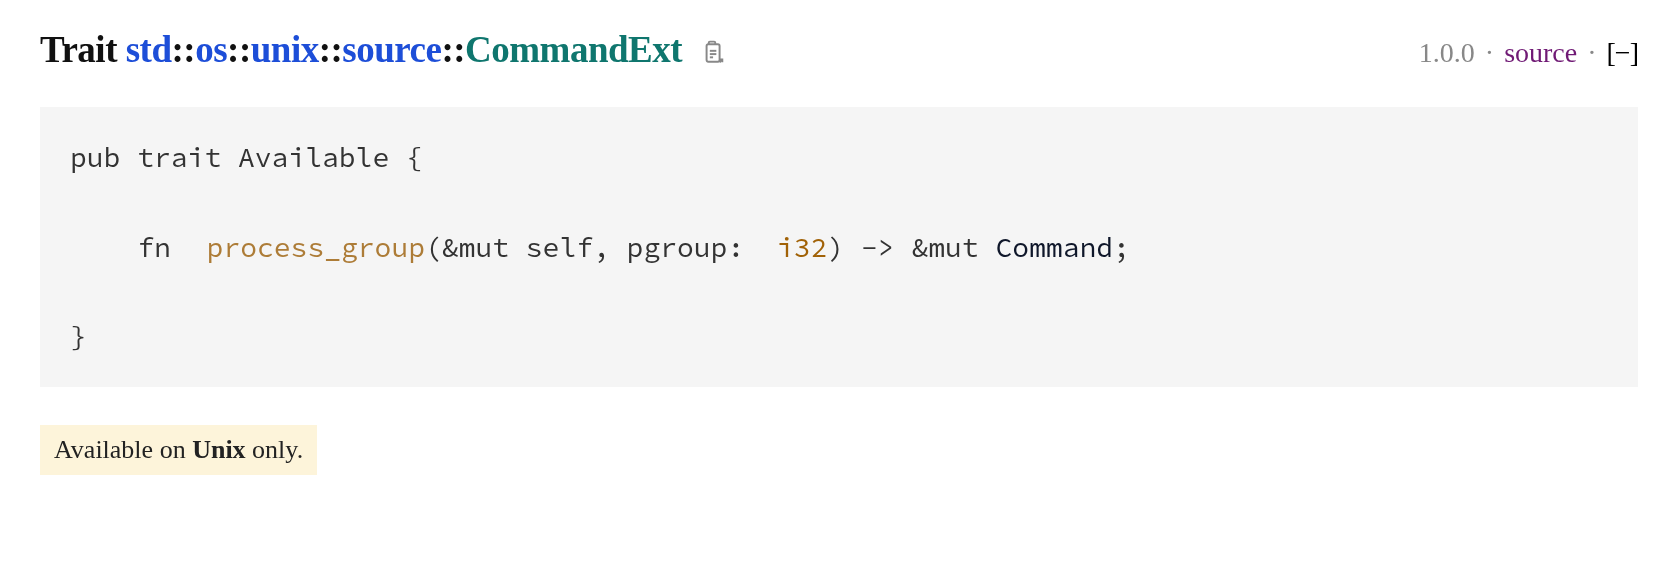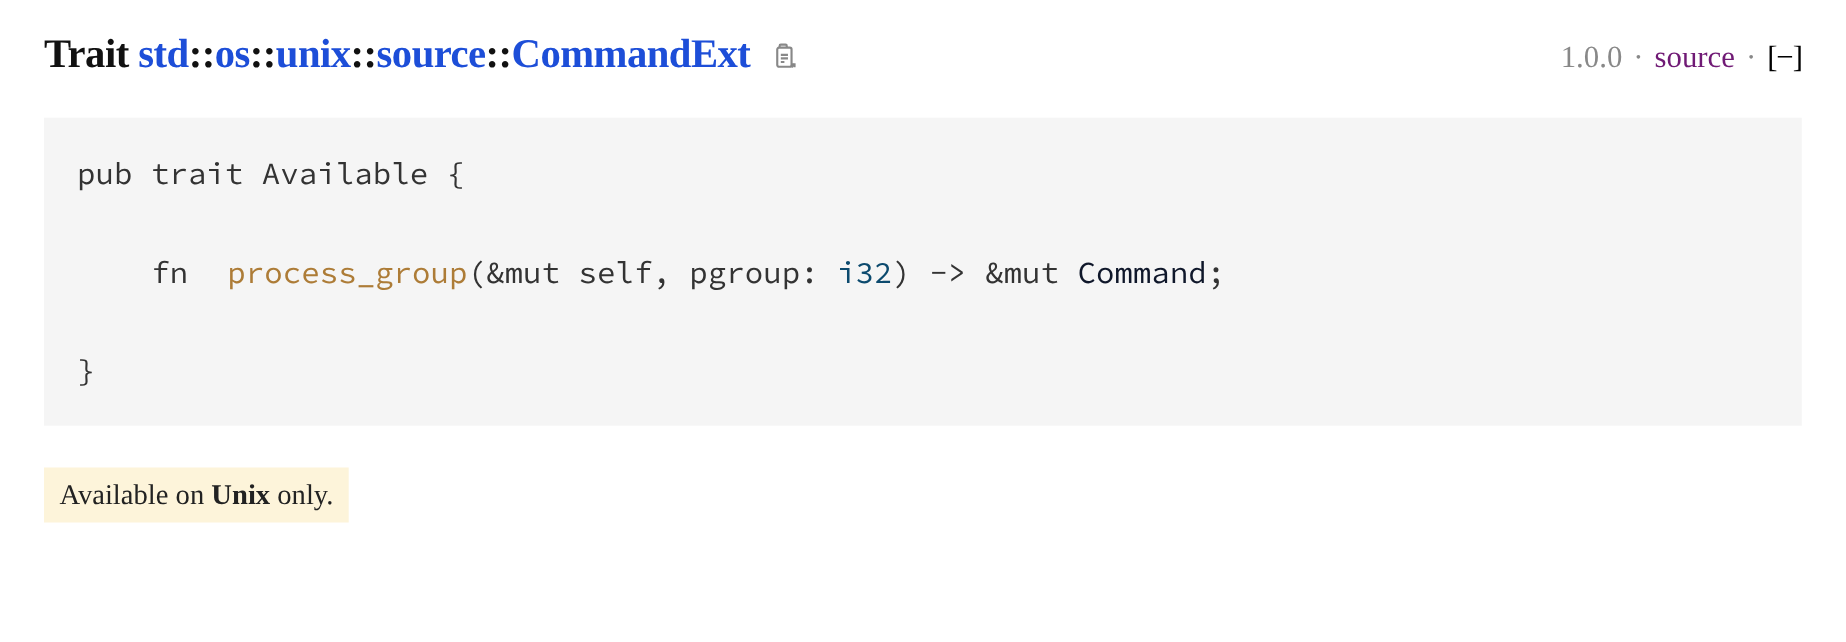--- a/index.html
+++ b/index.html
@@ -30,21 +30,21 @@
       font-size: 37px;
       font-weight: 700;
       letter-spacing: -0.5px;
       color: #111;
     }
     h1.fqn .path-link {
       color: #1d4ed8;
       text-decoration: none;
     }
     h1.fqn .type-name {
-      color: #1d4ed8;
+      color: #0f766e;
       font-family: Liberation Serif, serif;
     }
     .copy-icon {
       display: inline-flex;
       align-items: center;
       justify-content: center;
       width: 28px;
       height: 28px;
       cursor: pointer;
       color: #888;
@@ -89,21 +89,22 @@
       line-height: 1.6;
       color: #333;
       margin-bottom: 38px;
       white-space: pre;
     }
     .codeblock .fn-name {
       color: #ad7c37;
       margin-left: 19px;
     }
     .codeblock .primitive {
-      color: #0c4a6e;
+      color: #a16207;
+      margin-left: 16px;
     }
     .codeblock .struct-name {
       color: #0f172a;
     }
     .availability {
       display: inline-block;
       background: #fdf4da;
       padding: 10px 14px;
       font-size: 26px;
       font-family: Georgia, 'Times New Roman', serif;

